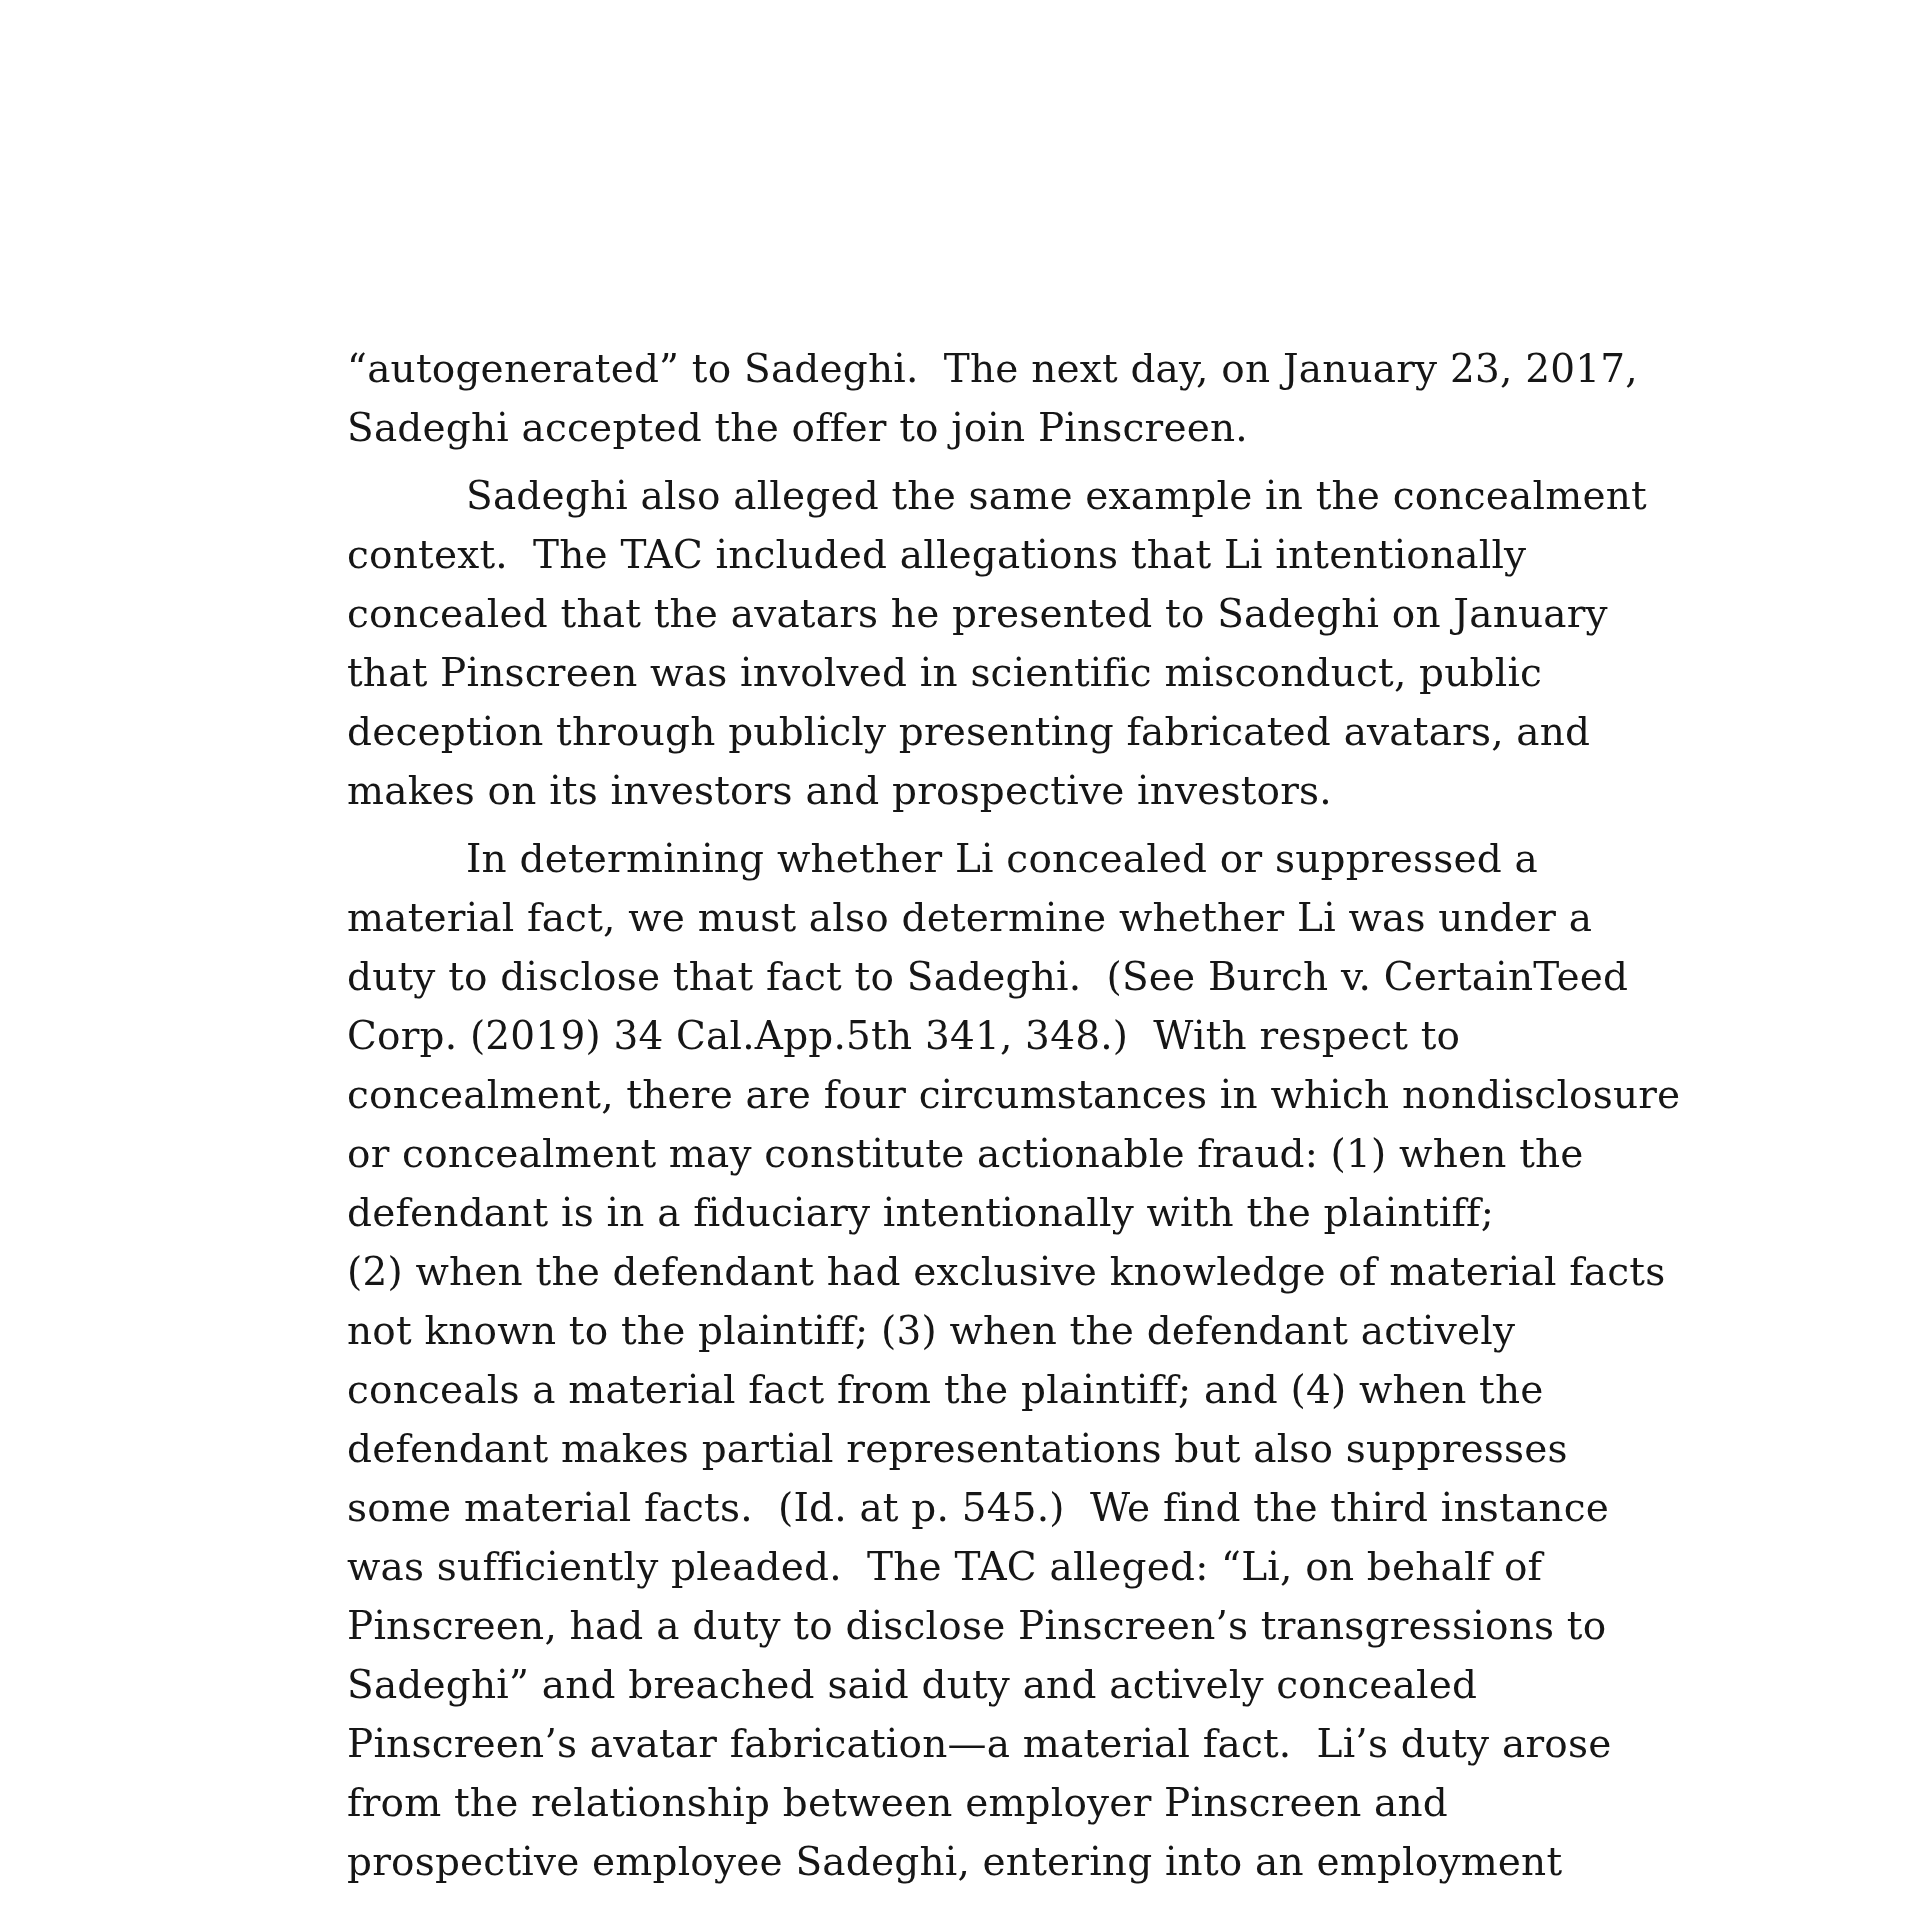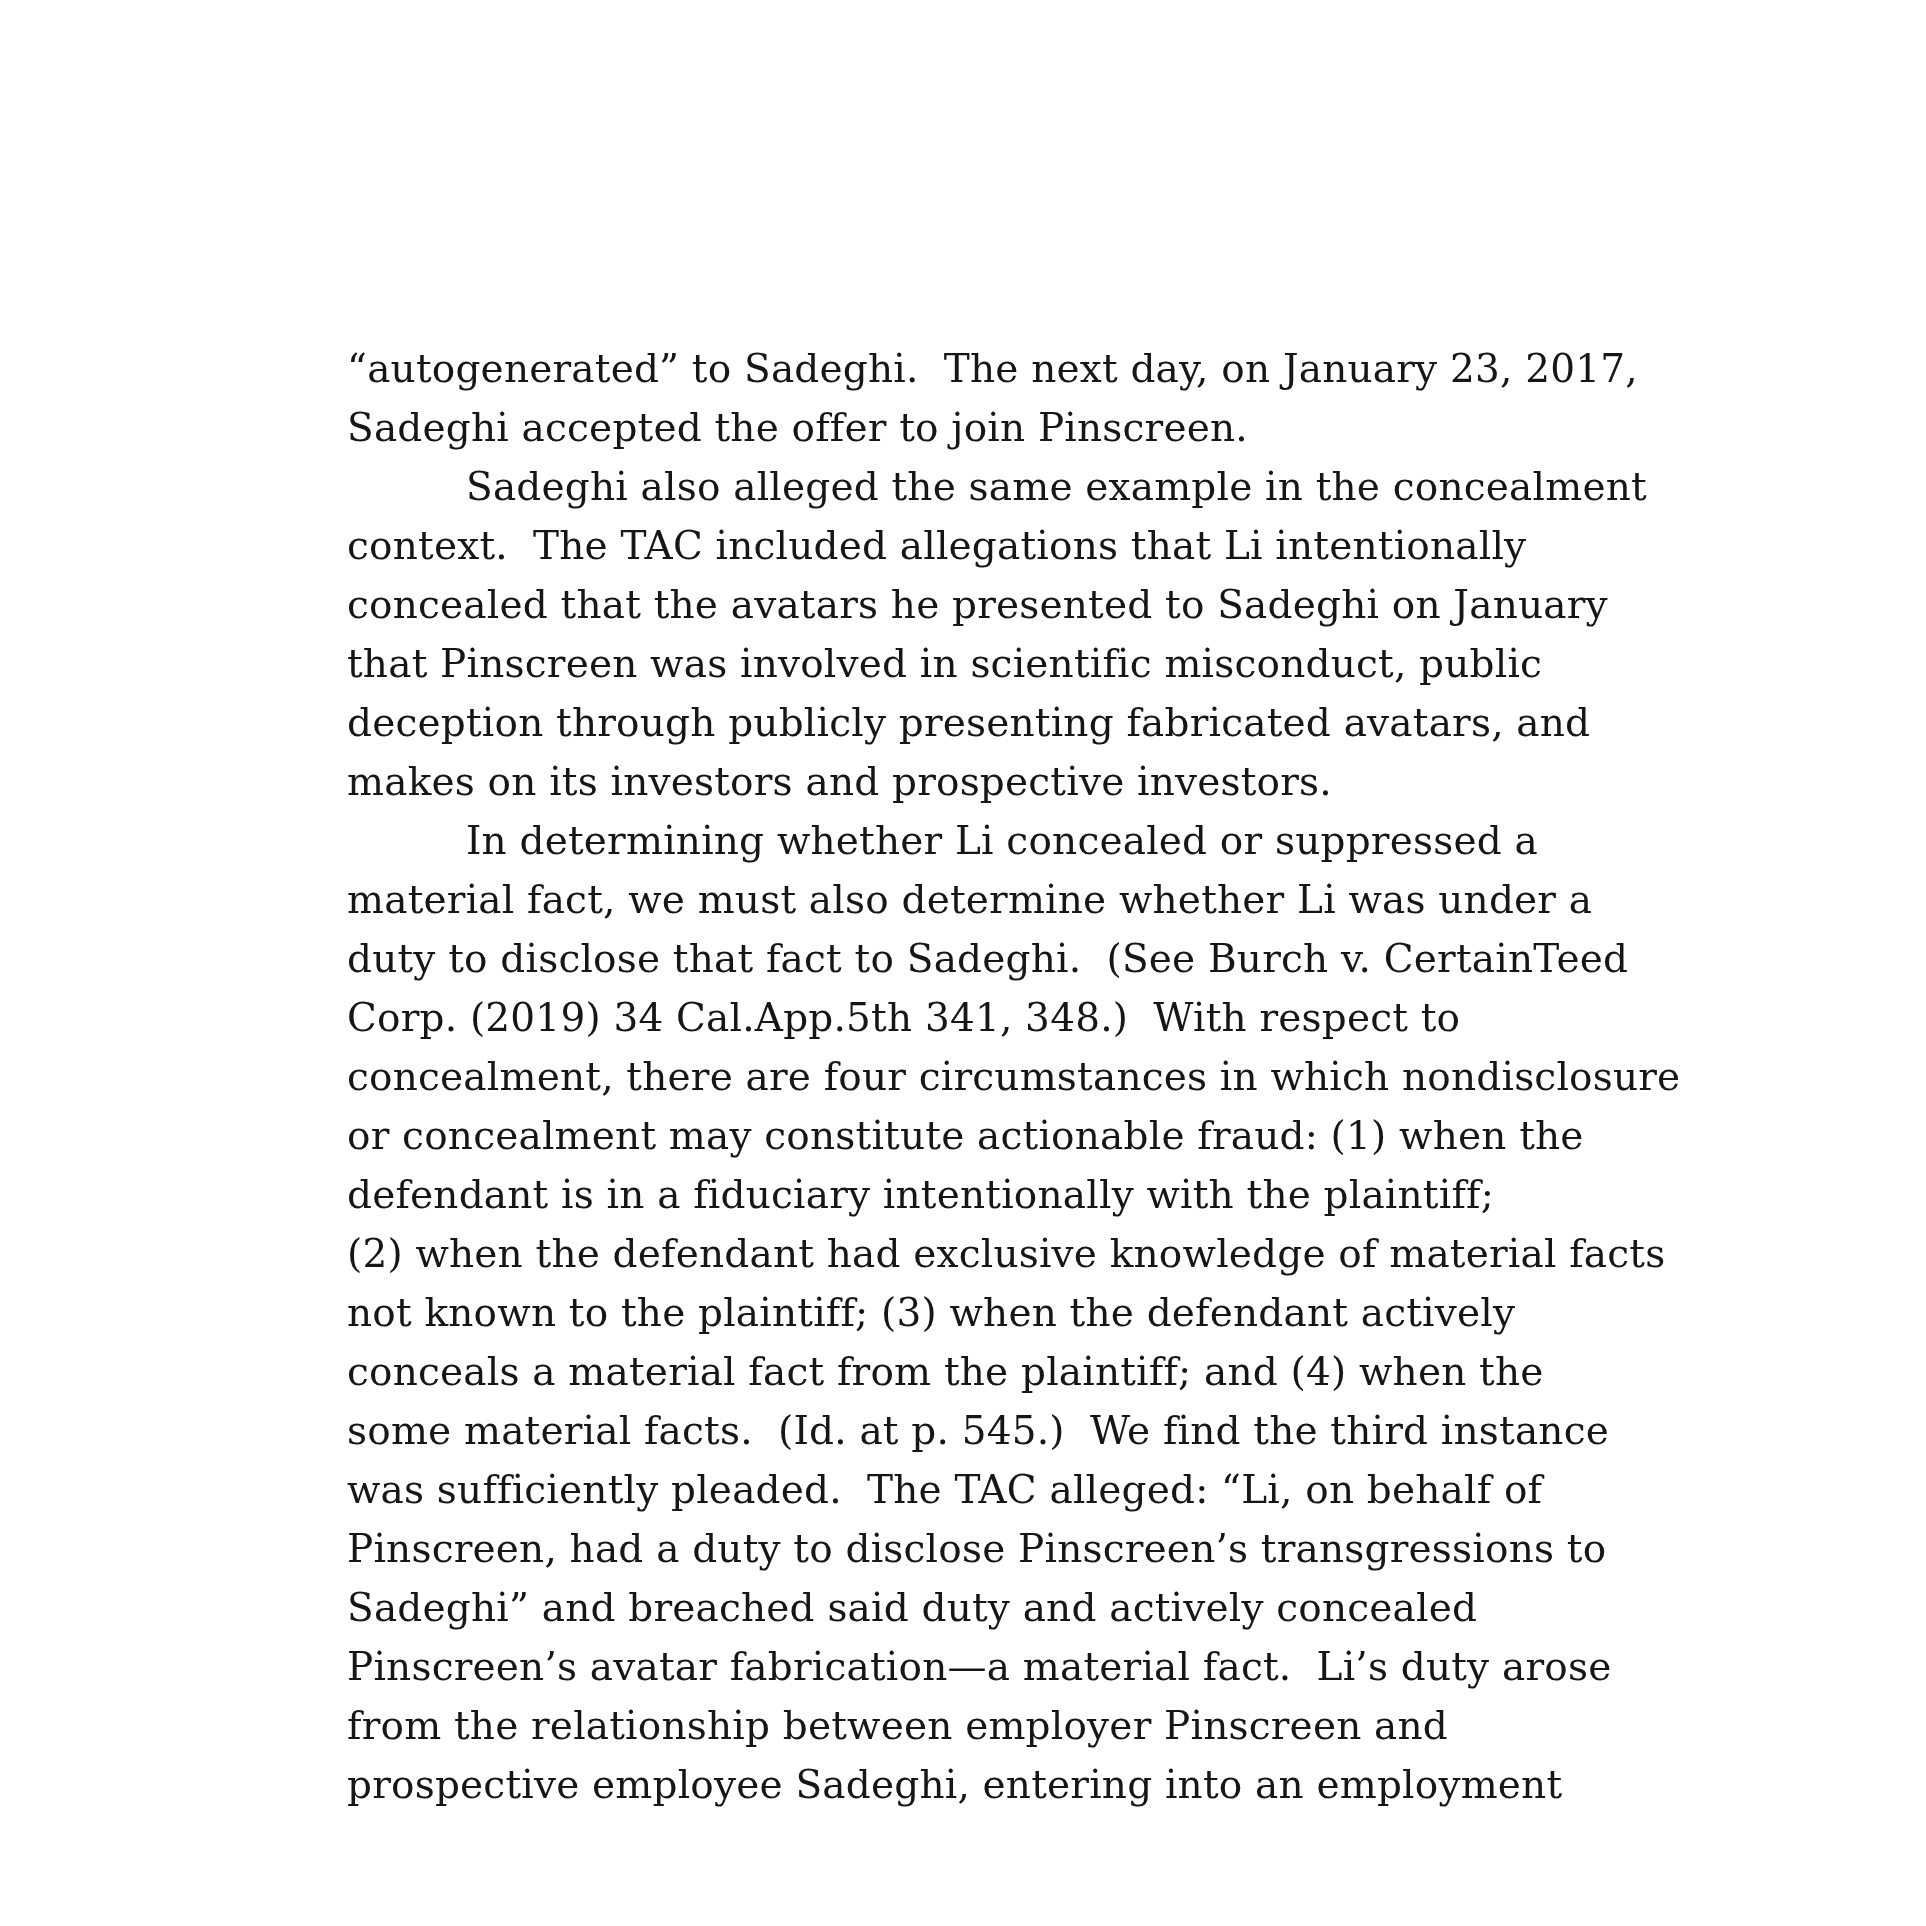--- a/index.html
+++ b/index.html
@@ -23,20 +23,21 @@
     width: 1294px;
     font-size: 39px;
     line-height: 59px;
     letter-spacing: 0.2px;
   }
   .paragraph {
     margin: 0;
   }
   .paragraph.indent .line:first-child {
     padding-left: 119px;
+    margin-top: 9px;
   }
   .line {
     white-space: pre;
   }
   .line .it {
   }
 </style>
 </head>
 <body>
 
@@ -58,20 +59,21 @@
         <div class="line"><span>In determining whether Li concealed or suppressed a</span></div>
         <div class="line"><span>material fact, we must also determine whether Li was under a</span></div>
         <div class="line"><span>duty to disclose that fact to Sadeghi.  (See </span><span class="it">Burch v. CertainTeed</span></div>
         <div class="line"><span class="it">Corp</span><span>. (2019) 34 Cal.App.5th 341, 348.)  With respect to</span></div>
         <div class="line"><span>concealment, there are four circumstances in which nondisclosure</span></div>
         <div class="line"><span>or concealment may constitute actionable fraud: (1) when the</span></div>
         <div class="line"><span>defendant is in a fiduciary intentionally with the plaintiff;</span></div>
         <div class="line"><span>(2) when the defendant had exclusive knowledge of material facts</span></div>
         <div class="line"><span>not known to the plaintiff; (3) </span><span class="it">when the defendant actively</span></div>
         <div class="line"><span class="it">conceals a material fact from the plaintiff</span><span>; and (4) when the</span></div>
+        <div class="line"><span>defendant makes partial representations but also suppresses</span></div>
         <div class="line"><span>some material facts.  (</span><span class="it">Id</span><span>. at p. 545.)  We find the third instance</span></div>
         <div class="line"><span>was sufficiently pleaded.  The TAC alleged: “Li, on behalf of</span></div>
         <div class="line"><span>Pinscreen, had a duty to disclose Pinscreen’s transgressions to</span></div>
         <div class="line"><span>Sadeghi” and breached said duty and actively concealed</span></div>
         <div class="line"><span>Pinscreen’s avatar fabrication—a material fact.  Li’s duty arose</span></div>
         <div class="line"><span>from the relationship between employer Pinscreen and</span></div>
         <div class="line"><span>prospective employee Sadeghi, entering into an employment</span></div>
       </div>
     </div>
 

